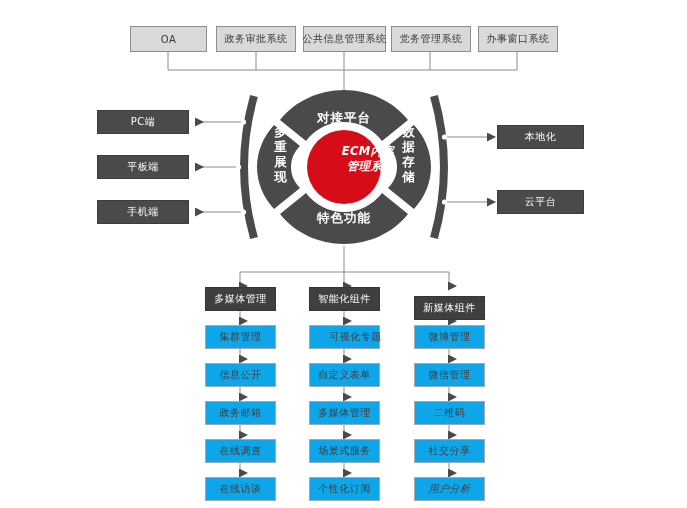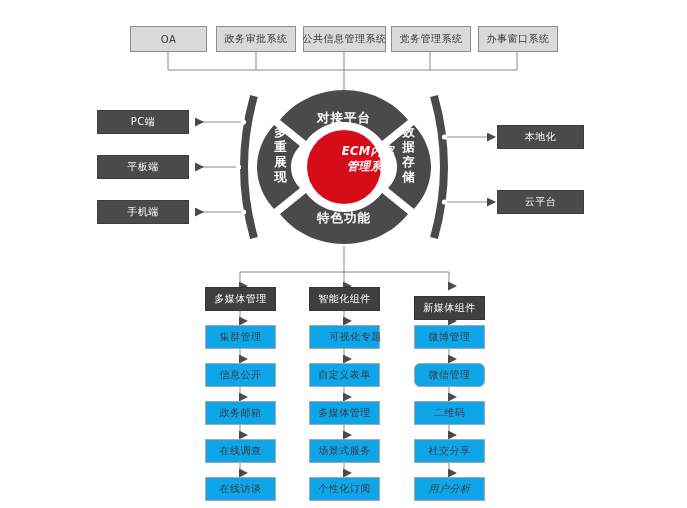--- a/index.html
+++ b/index.html
@@ -223,18 +223,18 @@
 
   <div class="box box-dark2" style="left:309px;top:287px;width:71px;height:24px;">智能化组件</div>
   <div class="box box-light2" style="left:309px;top:325px;width:71px;height:24px;padding-left:22px;">可视化专题</div>
   <div class="box box-light2" style="left:309px;top:363px;width:71px;height:24px;">自定义表单</div>
   <div class="box box-light2" style="left:309px;top:401px;width:71px;height:24px;">多媒体管理</div>
   <div class="box box-light2" style="left:309px;top:439px;width:71px;height:24px;">场景式服务</div>
   <div class="box box-light2" style="left:309px;top:477px;width:71px;height:24px;">个性化订阅</div>
 
   <div class="box box-dark2" style="left:414px;top:287px;width:71px;height:24px;margin-top:9px;">新媒体组件</div>
   <div class="box box-light2" style="left:414px;top:325px;width:71px;height:24px;">微博管理</div>
-  <div class="box box-light2" style="left:414px;top:363px;width:71px;height:24px;border-radius:6px;">微信管理</div>
+  <div class="box box-light2" style="left:414px;top:363px;width:71px;height:24px;">微信管理</div>
   <div class="box box-light2" style="left:414px;top:401px;width:71px;height:24px;">二维码</div>
   <div class="box box-light2" style="left:414px;top:439px;width:71px;height:24px;">社交分享</div>
   <div class="box box-light2" style="left:414px;top:477px;width:71px;height:24px;font-style:italic;">用户分析</div>
 
 </div>
 
 </body></html>

